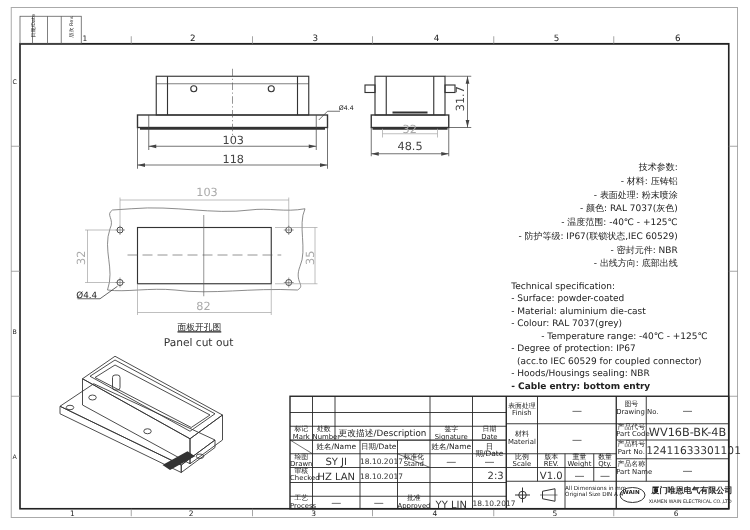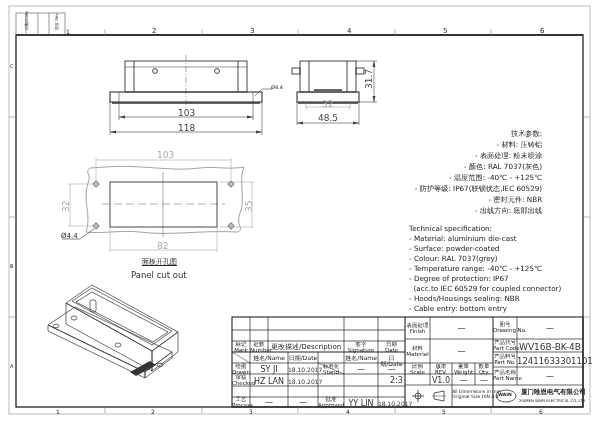--- a/index.html
+++ b/index.html
@@ -249,28 +249,28 @@
   <div class="t spec" style="position:relative;height:11px;">- 表面处理: 粉末喷涂</div>
   <div class="t spec" style="position:relative;height:11px;">- 颜色: RAL 7037(灰色)</div>
   <div class="t spec" style="position:relative;height:11px;margin-left:40px;">- 温度范围: -40℃ - +125℃</div>
   <div class="t spec" style="position:relative;height:11px;">- 防护等级: IP67(联锁状态,IEC 60529)</div>
   <div class="t spec" style="position:relative;height:11px;">- 密封元件: NBR</div>
   <div class="t spec" style="position:relative;height:11px;">- 出线方向: 底部出线</div>
 </div>
 
 <div class="abs" style="left:409px;top:225px;">
   <div class="t spec" style="position:relative;height:10px;">Technical specification:</div>
+  <div class="t spec" style="position:relative;height:10px;">- Surface: powder-coated</div>
   <div class="t spec" style="position:relative;height:10px;">- Material: aluminium die-cast</div>
-  <div class="t spec" style="position:relative;height:10px;">- Surface: powder-coated</div>
   <div class="t spec" style="position:relative;height:10px;">- Colour: RAL 7037(grey)</div>
-  <div class="t spec" style="position:relative;height:10px;">- Temperature range: -40℃ - +125℃</div>
+  <div class="t spec" style="position:relative;height:10px;margin-left:24px;">- Temperature range: -40℃ - +125℃</div>
   <div class="t spec" style="position:relative;height:10px;">- Degree of protection: IP67</div>
   <div class="t spec" style="position:relative;height:10px;white-space:pre;">  (acc.to IEC 60529 for coupled connector)</div>
   <div class="t spec" style="position:relative;height:10px;">- Hoods/Housings sealing: NBR</div>
-  <div class="t spec" style="position:relative;height:10px;">- Cable entry: bottom entry</div>
+  <div class="t spec" style="position:relative;height:10px;font-weight:bold;">- Cable entry: bottom entry</div>
 </div>
 
 <div class="tb" style="left:232px;top:342px;width:18px;white-space:pre;">标记
 Mark</div>
 <div class="tb" style="left:250px;top:342px;width:18px;white-space:pre;">处数
 Number</div>
 <div class="tb" style="left:268px;top:344px;width:76px;font-size:7px;">更改描述/Description</div>
 <div class="tb" style="left:344px;top:342px;width:34px;white-space:pre;">签字
 Signature</div>
 <div class="tb" style="left:378px;top:342px;width:27px;white-space:pre;">日期

